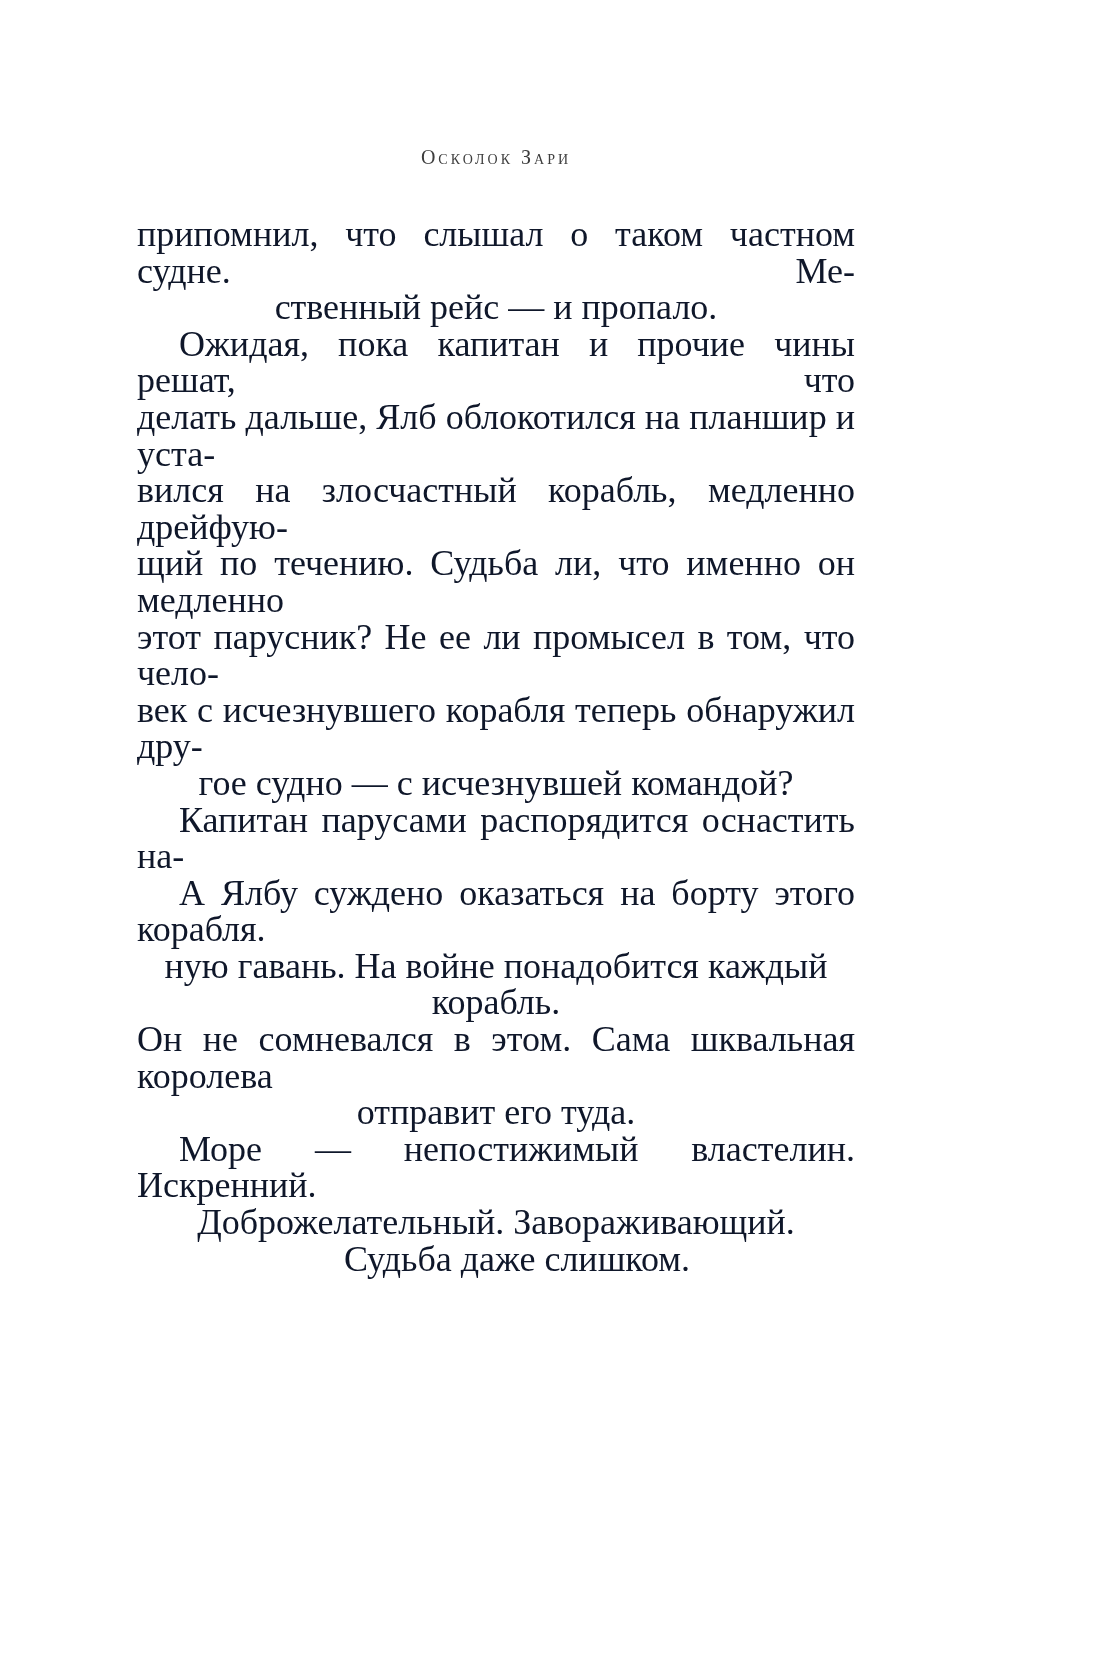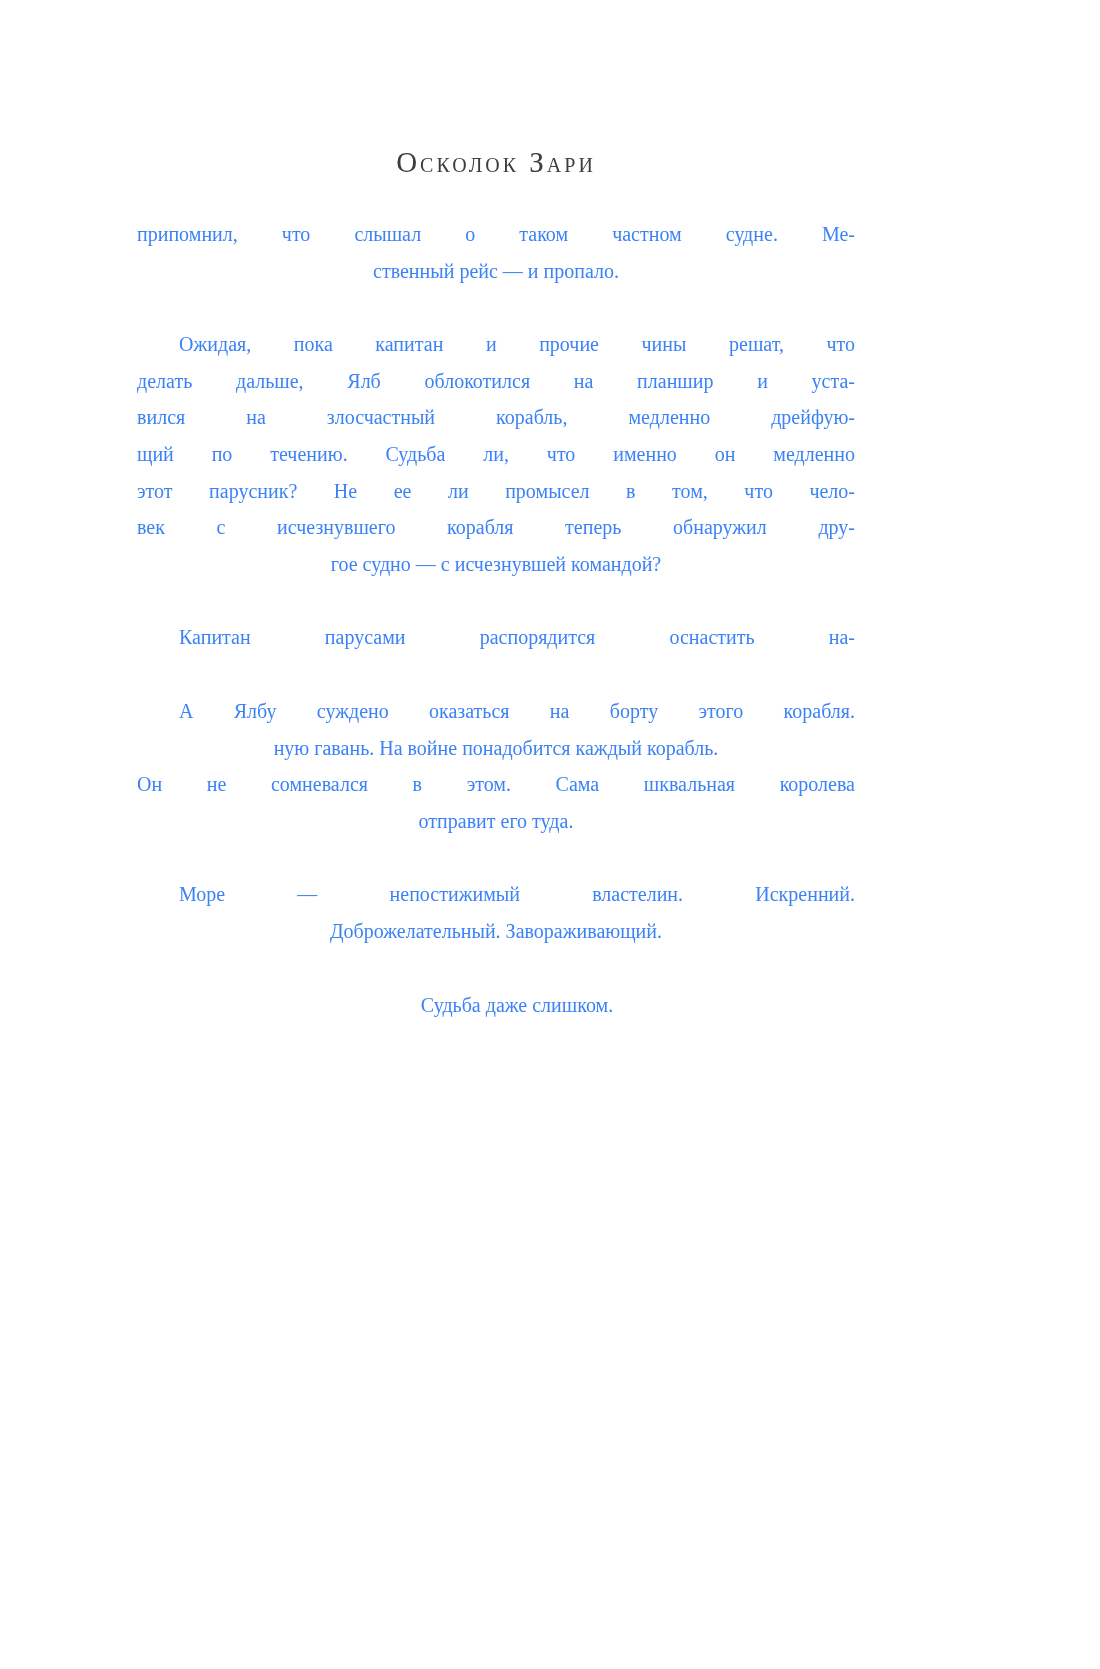--- a/index.html
+++ b/index.html
@@ -16,43 +16,42 @@
     overflow: hidden;
   }
   .running-head {
     position: absolute;
     top: 146px;
     left: 137px;
     width: 718px;
     text-align: center;
     font-variant: small-caps;
     letter-spacing: 3px;
-    font-size: 29px;
+    font-size: 20px;
     color: #3d3d3d;
     font-weight: 400;
   }
   .text-block {
     position: absolute;
     top: 216px;
     left: 137px;
     width: 718px;
-    font-size: 20px;
+    font-size: 36px;
     line-height: 36.6px;
-    color: #3b82f6;
+    color: #0f172a;
   }
   .text-line {
     text-align: center;
   }
   .text-line.justify {
     text-align: justify;
     text-align-last: justify;
   }
   .text-line.indent {
     text-indent: 42px;
-    margin-top: 37px;
   }
 </style>
 </head>
 <body>
 
 <div class="book-page">
   <div class="running-head">Осколок Зари</div>
   <div class="text-block">
       <div class="text-line justify">припомнил, что слышал о таком частном судне. Ме-</div>
       <div class="text-line">ственный рейс — и пропало.</div>

